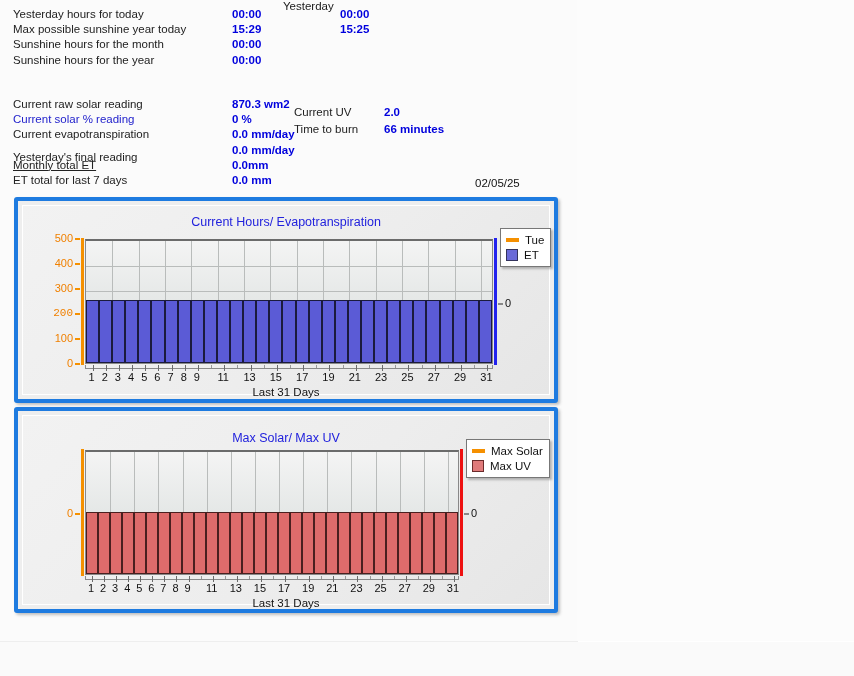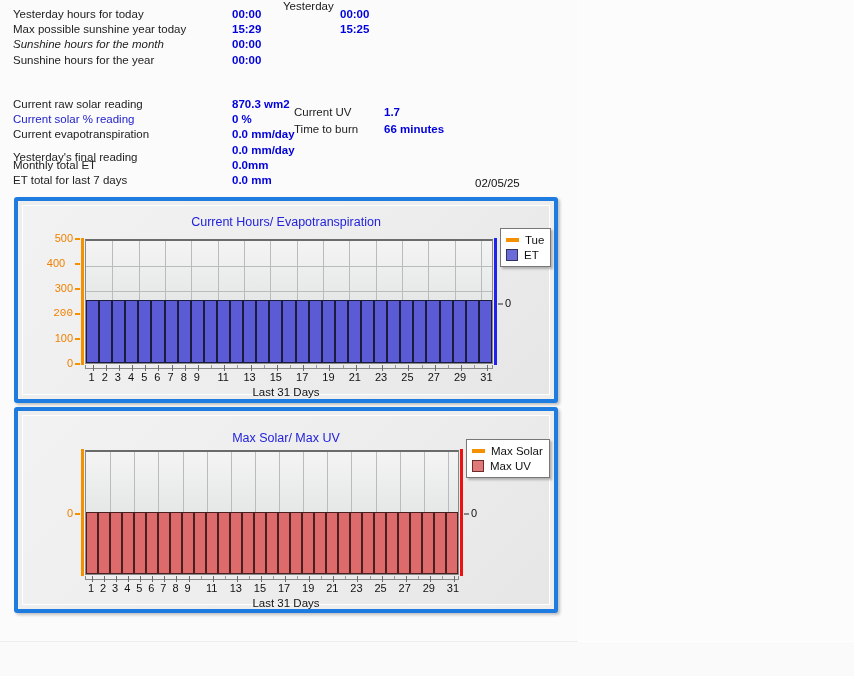--- a/index.html
+++ b/index.html
@@ -230,44 +230,44 @@
   <div class="page-footer"></div>
 
   <div id="sunshine-block">
       <div class="readout hdr" style="left: 283px; top: 0px; text-align: center;">Yesterday</div>
       <div class="readout lbl" style="left: 13px; top: 8px;">Yesterday hours for today</div>
       <div class="readout val" style="left: 232px; top: 8px;">00:00</div>
       <div class="readout val" style="left: 340px; top: 8px;">00:00</div>
       <div class="readout lbl" style="left: 13px; top: 23.2px;">Max possible sunshine year today</div>
       <div class="readout val" style="left: 232px; top: 23.2px;">15:29</div>
       <div class="readout val" style="left: 340px; top: 23.2px;">15:25</div>
-      <div class="readout lbl" style="left: 13px; top: 38.4px; font-style: italic;">Sunshine hours for the month</div>
+      <div class="readout lbl" style="left: 13px; top: 38.4px;">Sunshine hours for the month</div>
       <div class="readout val" style="left: 232px; top: 38.4px;">00:00</div>
       <div class="readout lbl" style="left: 13px; top: 53.6px;">Sunshine hours for the year</div>
       <div class="readout val" style="left: 232px; top: 53.6px;">00:00</div>
     </div>
 
   <div id="solar-block">
       <div class="readout lbl" style="left: 13px; top: 98px;">Current raw solar reading</div>
       <div class="readout val" style="left: 232px; top: 98px;">870.3 wm2</div>
       <div class="readout lbl-link" style="left: 13px; top: 113.2px;">Current solar % reading</div>
       <div class="readout val" style="left: 232px; top: 113.2px;">0 %</div>
       <div class="readout lbl" style="left: 13px; top: 128.4px;">Current evapotranspiration</div>
       <div class="readout val" style="left: 232px; top: 128.4px;">0.0 mm/day</div>
       <div class="readout lbl" style="left: 13px; top: 151px;">Yesterday's final reading</div>
       <div class="readout val" style="left: 232px; top: 143.6px;">0.0 mm/day</div>
-      <div class="readout lbl" style="left: 13px; top: 158.8px;">Monthly total ET</div>
+      <div class="readout lbl" style="left: 13px; top: 158.8px; text-decoration: underline;">Monthly total ET</div>
       <div class="readout val" style="left: 232px; top: 158.8px;">0.0mm</div>
       <div class="readout lbl" style="left: 13px; top: 174px;">ET total for last 7 days</div>
       <div class="readout val" style="left: 232px; top: 174px;">0.0 mm</div>
     </div>
 
   <div id="uv-block">
       <div class="readout lbl" style="left: 294px; top: 106px;">Current UV</div>
-      <div class="readout val" style="left: 384px; top: 106px;">1.7</div>
+      <div class="readout val" style="left: 384px; top: 106px;">2.0</div>
       <div class="readout lbl" style="left: 294px; top: 123px;">Time to burn</div>
       <div class="readout val" style="left: 384px; top: 123px;">66 minutes</div>
     </div>
 
   <div class="date-stamp" style="left:475px; top:177px;">02/05/25</div>
 
   <div class="panel" id="panel-0" style="left:14px; top:197px; width:544px; height:206px;">
     <div class="panel-inner">
       <div class="chart-title" style="top:9px;">Current Hours/ Evapotranspiration</div>
       <div id="plot-0">
@@ -328,21 +328,21 @@
           <div class="axis-left-line" style="left: 58px; top: 32px; height: 127px;"></div>
           <div class="axis-right-line blue" style="left: 471px; top: 32px; height: 127px;"></div>
           <div class="ytick" style="left: 16px; width: 34px; top: 151px;">0</div>
           <div class="ytick-dash" style="left: 52px; top: 157px;"></div>
           <div class="ytick" style="left: 16px; width: 34px; top: 126px;">100</div>
           <div class="ytick-dash" style="left: 52px; top: 132px;"></div>
           <div class="ytick" style="left: 16px; width: 34px; top: 101px; font-family: Liberation Mono, monospace;">200</div>
           <div class="ytick-dash" style="left: 52px; top: 107px;"></div>
           <div class="ytick" style="left: 16px; width: 34px; top: 76px;">300</div>
           <div class="ytick-dash" style="left: 52px; top: 82px;"></div>
-          <div class="ytick" style="left: 16px; width: 34px; top: 51px; text-align: center;">400</div>
+          <div class="ytick" style="left: 16px; width: 34px; top: 51px;">400</div>
           <div class="ytick-dash" style="left: 52px; top: 57px;"></div>
           <div class="ytick" style="left: 16px; width: 34px; top: 26px;">500</div>
           <div class="ytick-dash" style="left: 52px; top: 32px;"></div>
           <div class="ytick-r" style="left: 482px; top: 91px;">0</div>
           <div class="ytick-dash-r" style="left: 475px; top: 97px;"></div>
           <div class="xtick-rule" style="left: 62px; top: 159px; width: 408px;">
             <div class="major" style="left: 7px;"></div>
             <div class="major" style="left: 20px;"></div>
             <div class="major" style="left: 33px;"></div>
             <div class="major" style="left: 46px;"></div>

